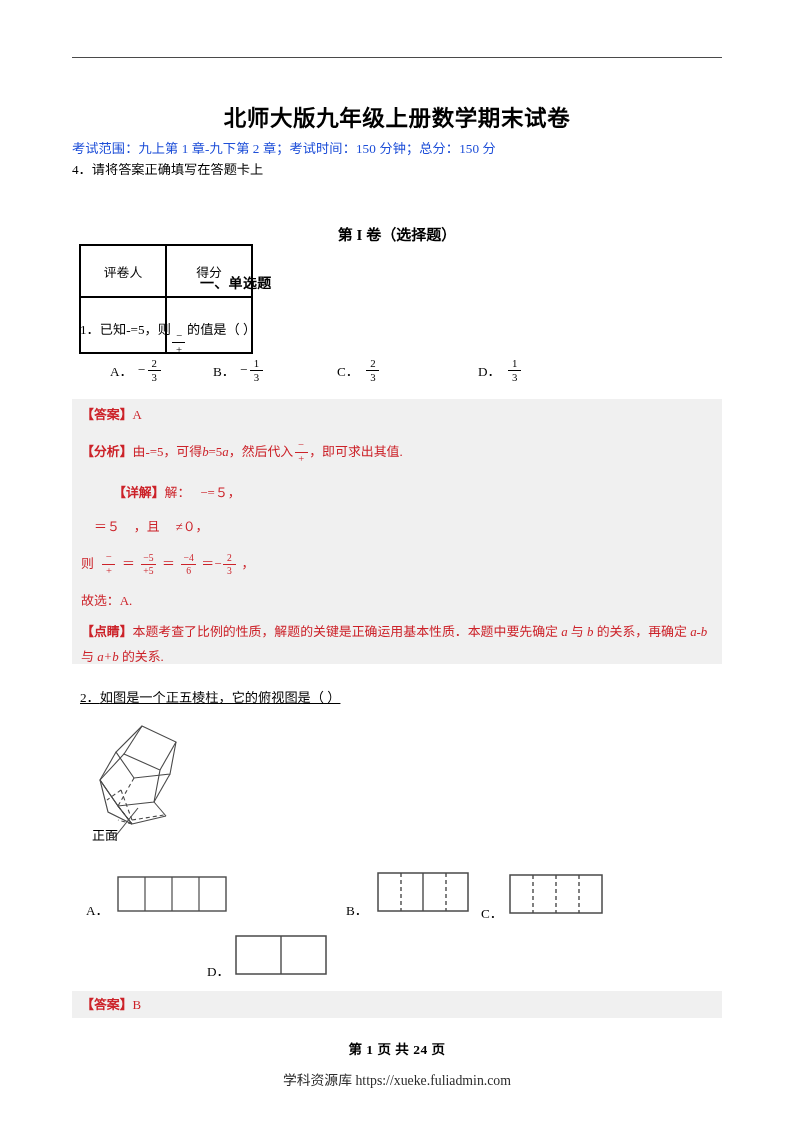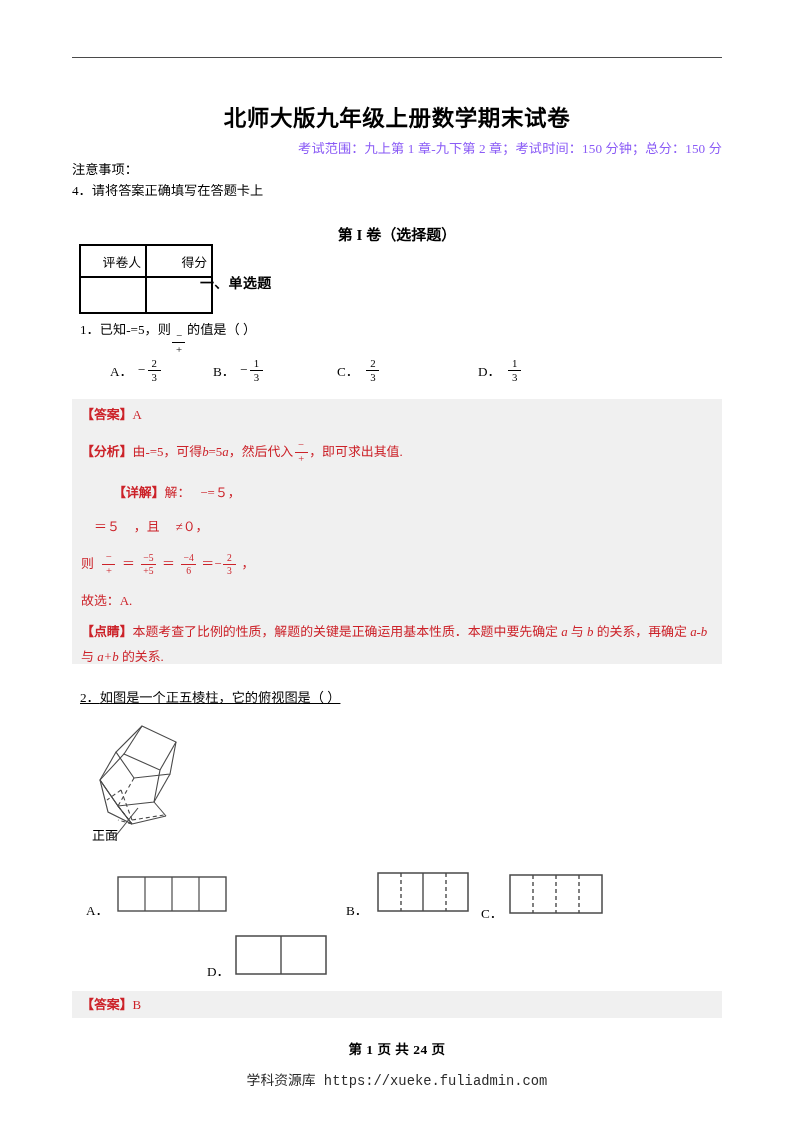--- a/index.html
+++ b/index.html
@@ -48,23 +48,23 @@
     font-family: "Liberation Serif", "DejaVu Serif", serif;
     font-size: 22.5px;
     font-weight: bold;
     letter-spacing: 0.6px;
     color: #000;
   }
   .subtitle {
     position: absolute;
     left: 0; top: 138px;
     width: 650px;
-    text-align: right;
+    text-align: left;
     font-size: 13.2px;
-    color: #8b5cf6;
+    color: #1d4ed8;
     letter-spacing: 0.1px;
   }
 
   
   .notice-block {
     position: absolute;
     left: 0;
     top: 160px;
     width: 650px;
     font-size: 13.2px;
@@ -89,24 +89,24 @@
     top: 244px;
   }
   table.grader {
     border-collapse: collapse;
     table-layout: fixed;
   }
   table.grader td {
     border: 2.1px solid #000;
     width: 56px;
     height: 22px;
-    text-align: right;
+    text-align: center;
     vertical-align: middle;
     font-size: 12.8px;
-    padding: 4px;
+    padding: 14px;
   }
   table.grader td.empty { height: 26px; }
   .section-heading {
     position: absolute;
     left: 128px;
     top: 272px;
     font-size: 14px;
     font-weight: bold;
     letter-spacing: 0.3px;
   }
@@ -247,39 +247,38 @@
     font-weight: bold;
     letter-spacing: 0.5px;
   }
   .footer-src {
     position: absolute;
     left: 0;
     top: 1069px;
     width: 650px;
     text-align: center;
     font-size: 13.8px;
-    font-family: Liberation Mono, monospace;
+    font-family: Liberation Serif, serif;
     color: #2b2b2b;
   }
 </style>
 </head>
 <body>
 
 <div class="page">
 
   <div class="header-rule"></div>
 
   <div class="content">
 
     <div class="doc-title">北师大版九年级上册数学期末试卷</div>
 
     <div class="subtitle">考试范围：九上第 1 章-九下第 2 章；考试时间：150 分钟；总分：150 分</div>
 
     <div class="notice-block">
-      <div class="notice-line">注意事项：</div>
       <div class="notice-line">4．请将答案正确填写在答题卡上</div>
     </div>
 
     <div class="volume-heading">第 I 卷（选择题）</div>
 
     <div class="grader-wrap">
       <table class="grader">
         <tbody>
             <tr>
           <td>评卷人</td>

